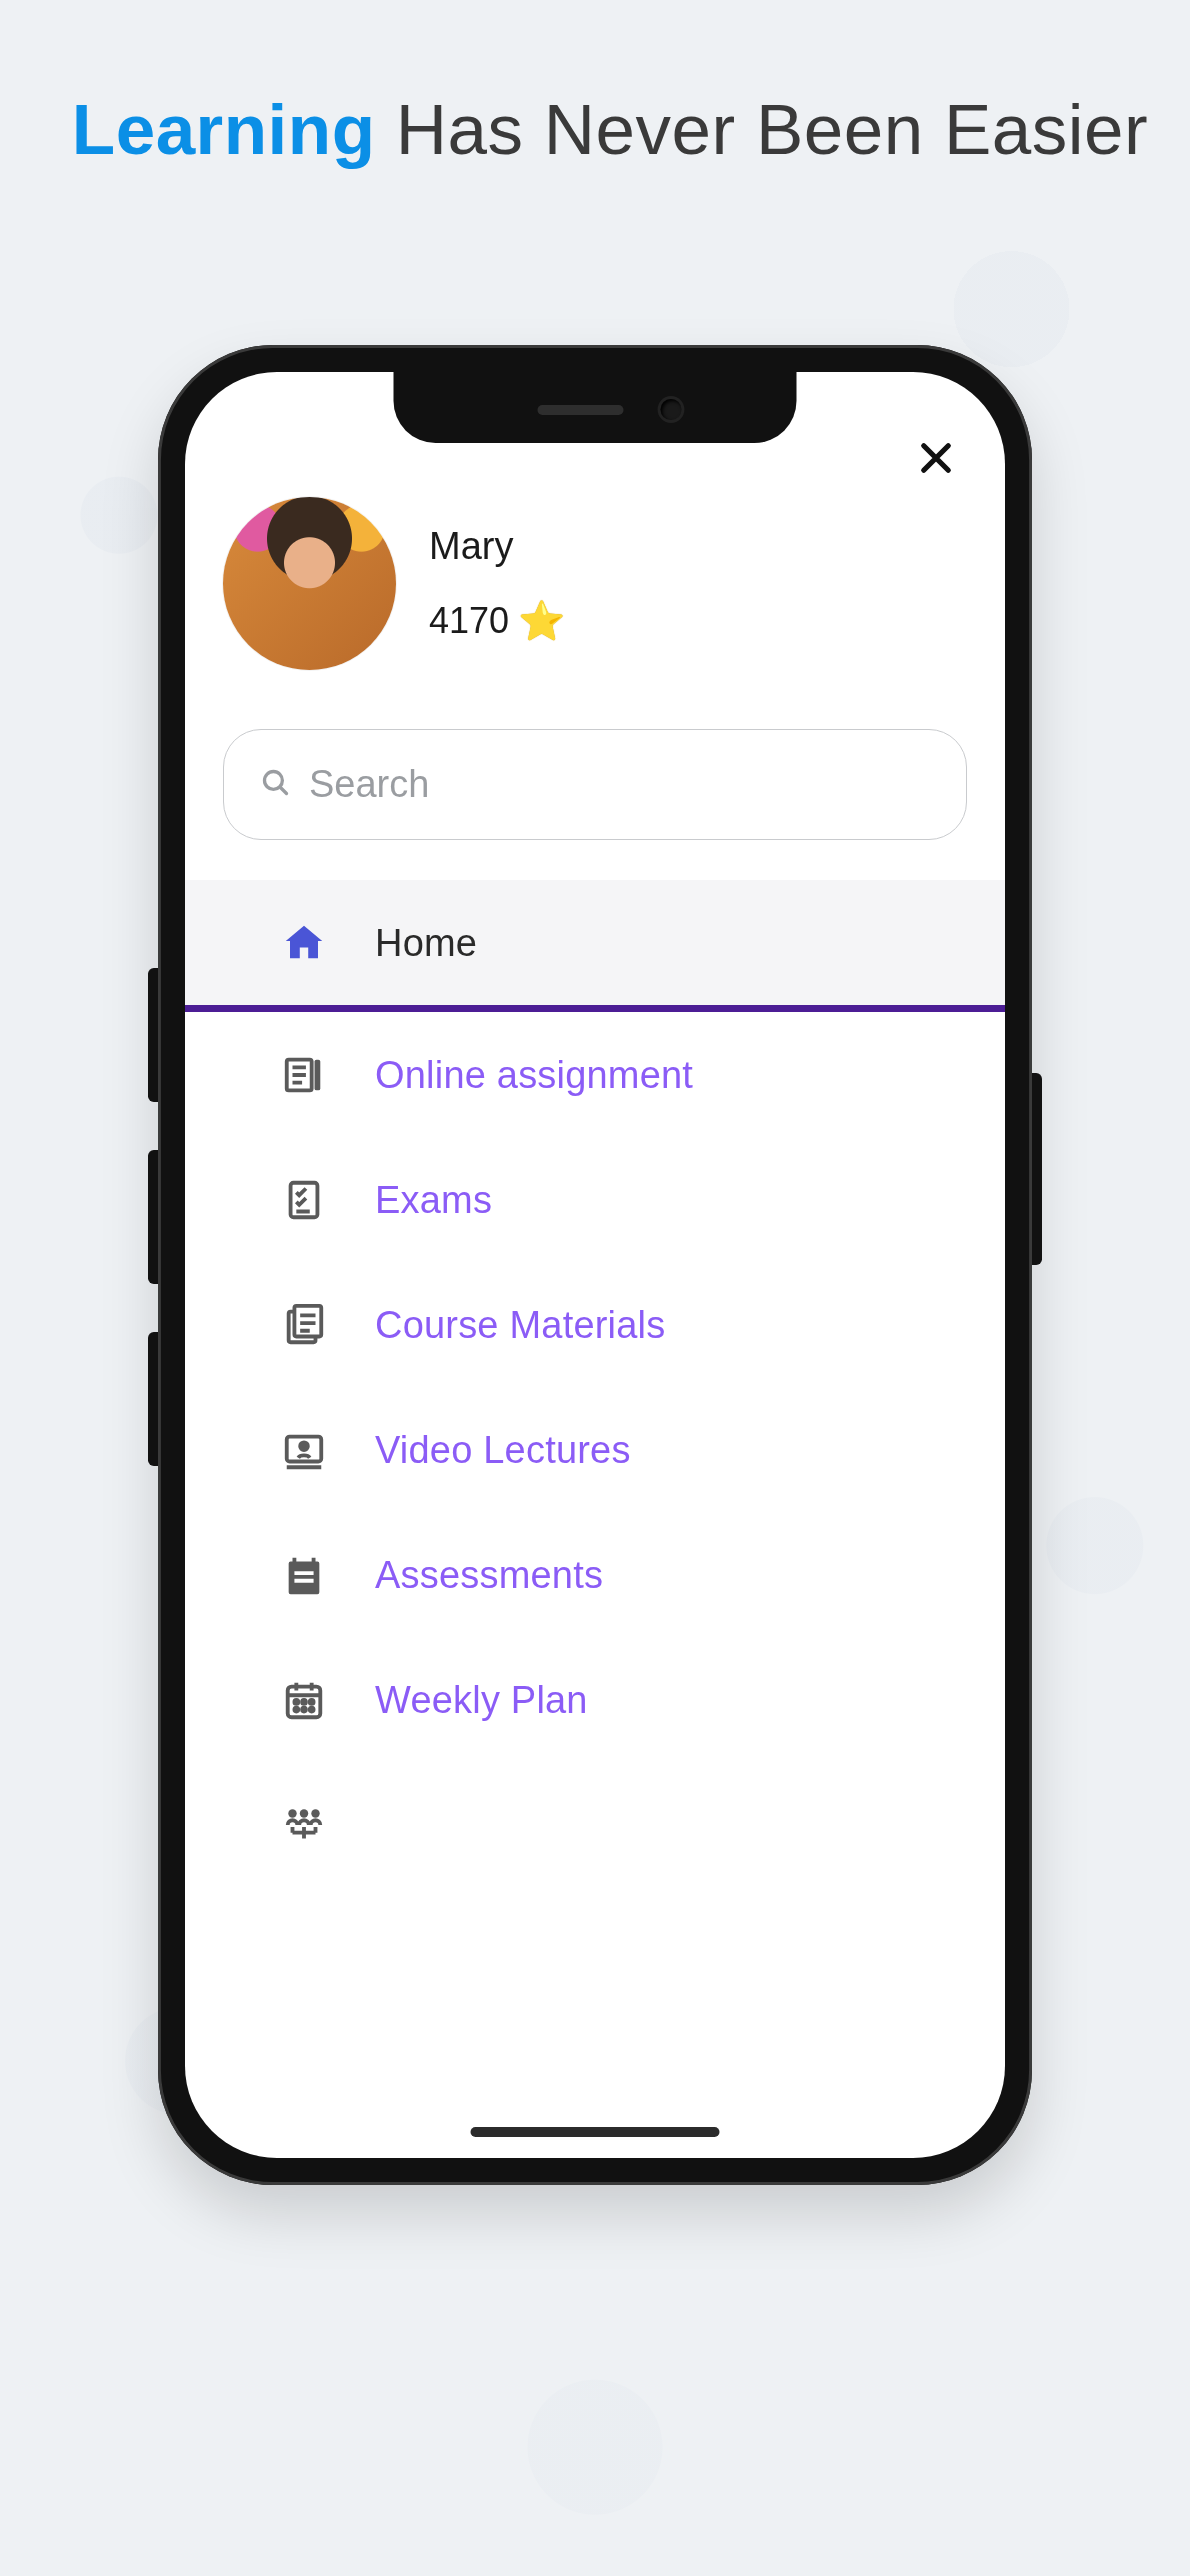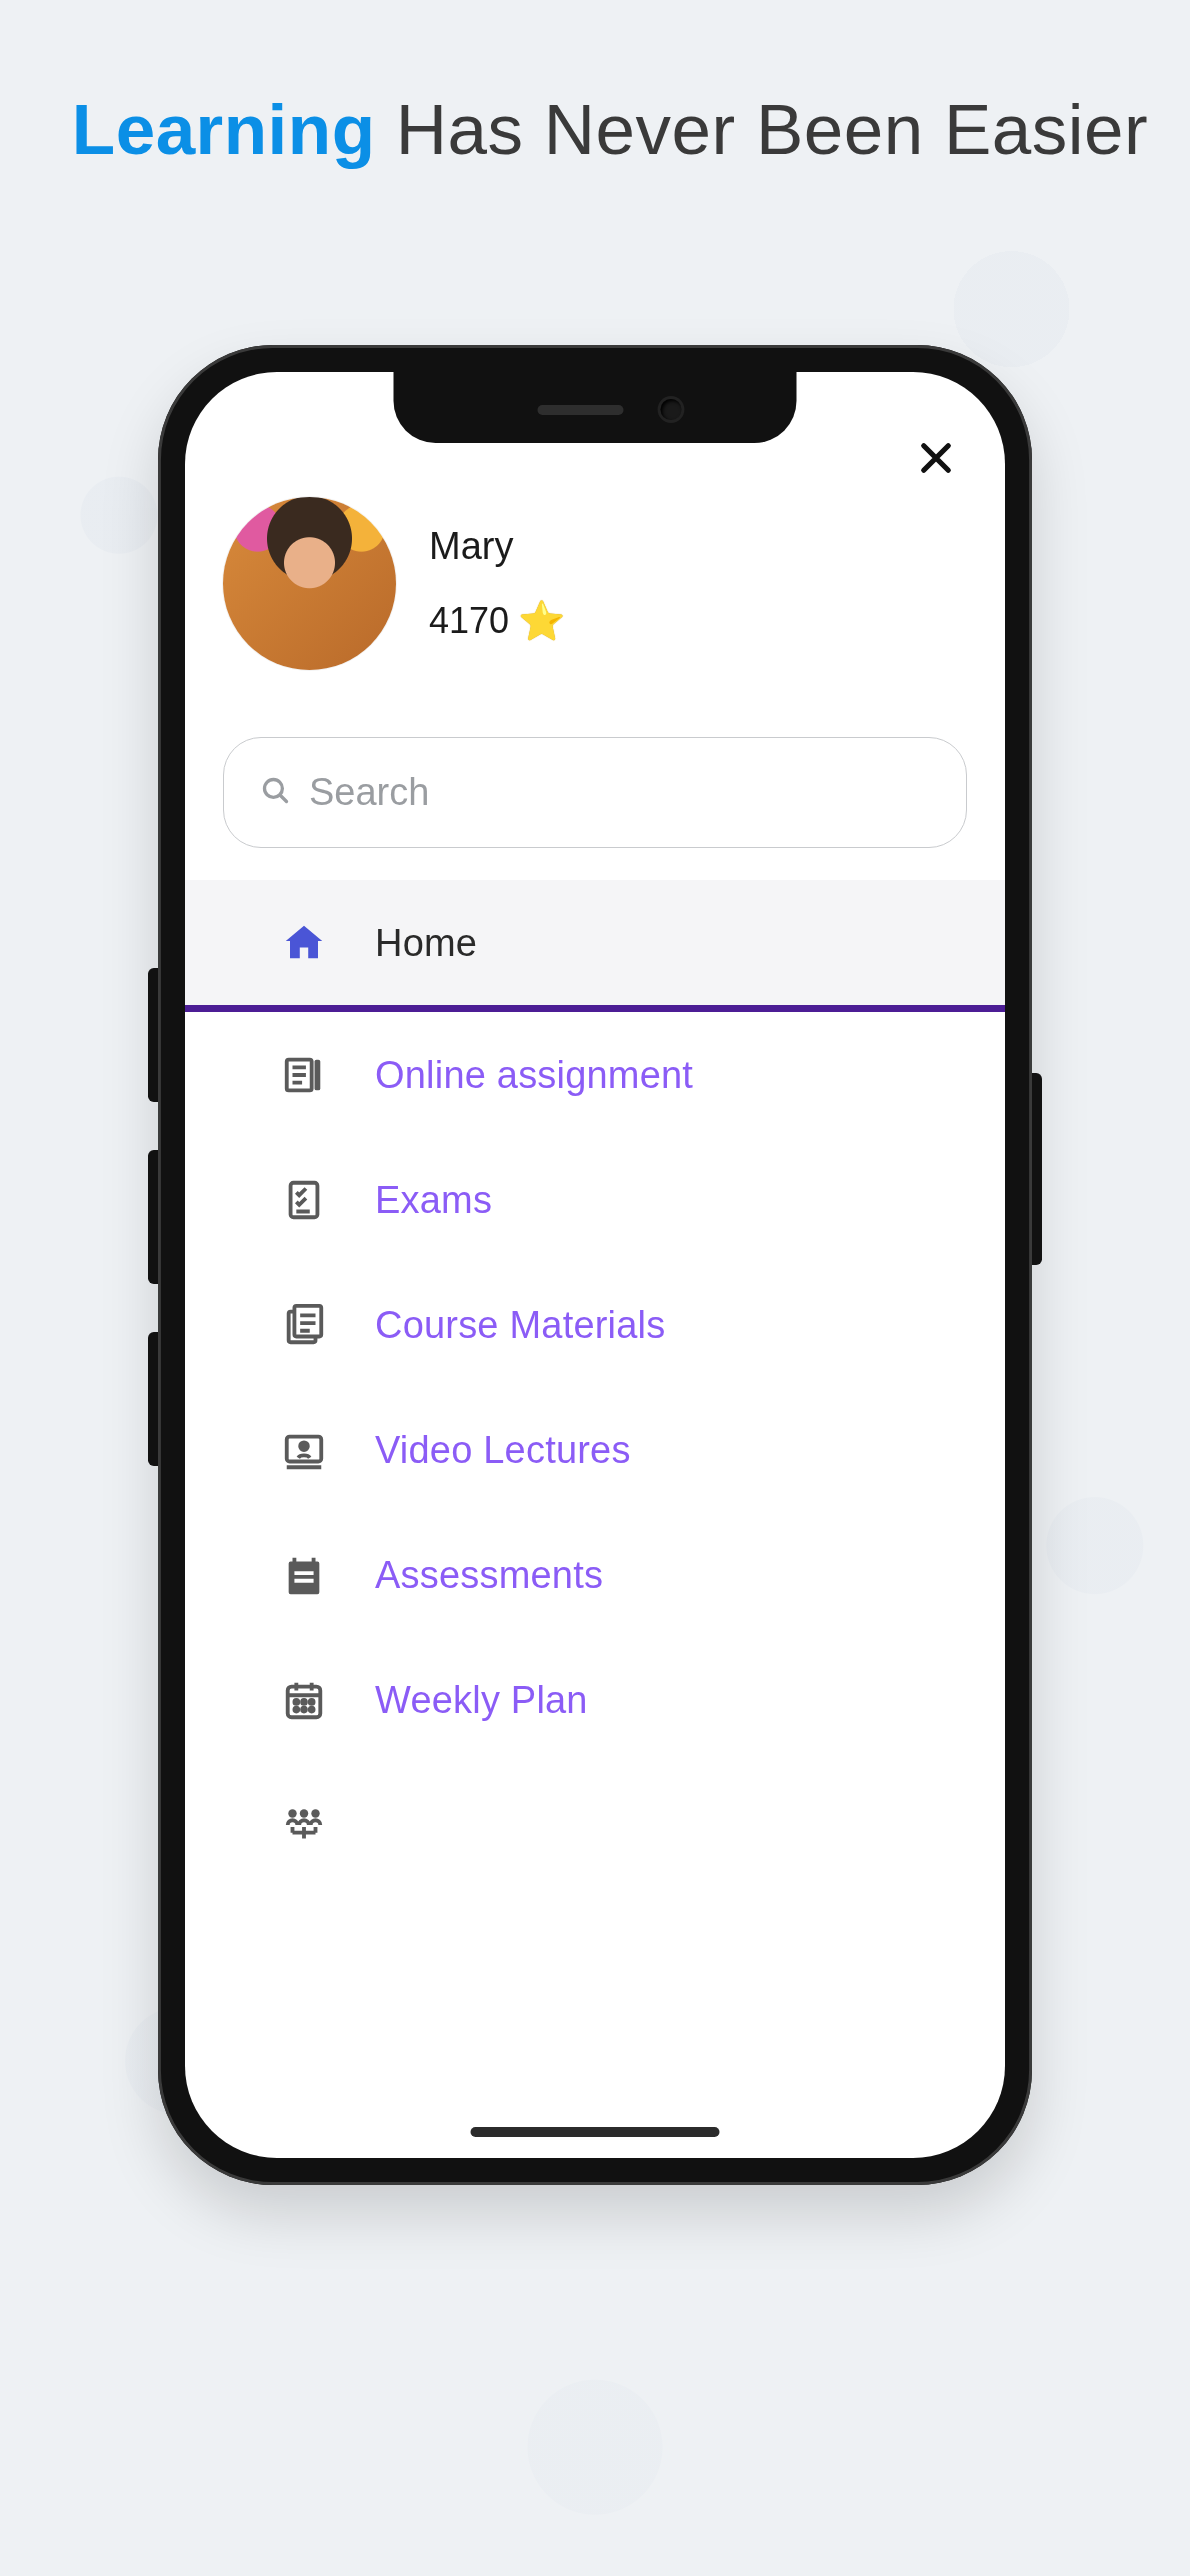--- a/index.html
+++ b/index.html
@@ -109,21 +109,20 @@
   .star { color:#f5c518; font-size:38px; line-height:1; text-shadow:0 0 1px #c9980a; }
 
   .search {
     position: absolute; top: 357px; left: 38px; right: 38px;
     height: 111px;
     border: 1.9px solid #c9cbce;
     border-radius: 38px;
     display:flex; align-items:center; gap:17px;
     padding: 8px 35px;
     color:#9a9da1;
-    margin-top:8px;
   }
   .search svg { width:33px; height:33px; flex:0 0 auto; }
   .search input {
     flex:1; border:none; outline:none; background:transparent;
     font-size: 38px; color:#333;
   }
   .search input::placeholder { color:#9a9da1; }
 
   .menu {
     position: absolute; top: 508px; left: 0; right: 0; bottom: 0;

